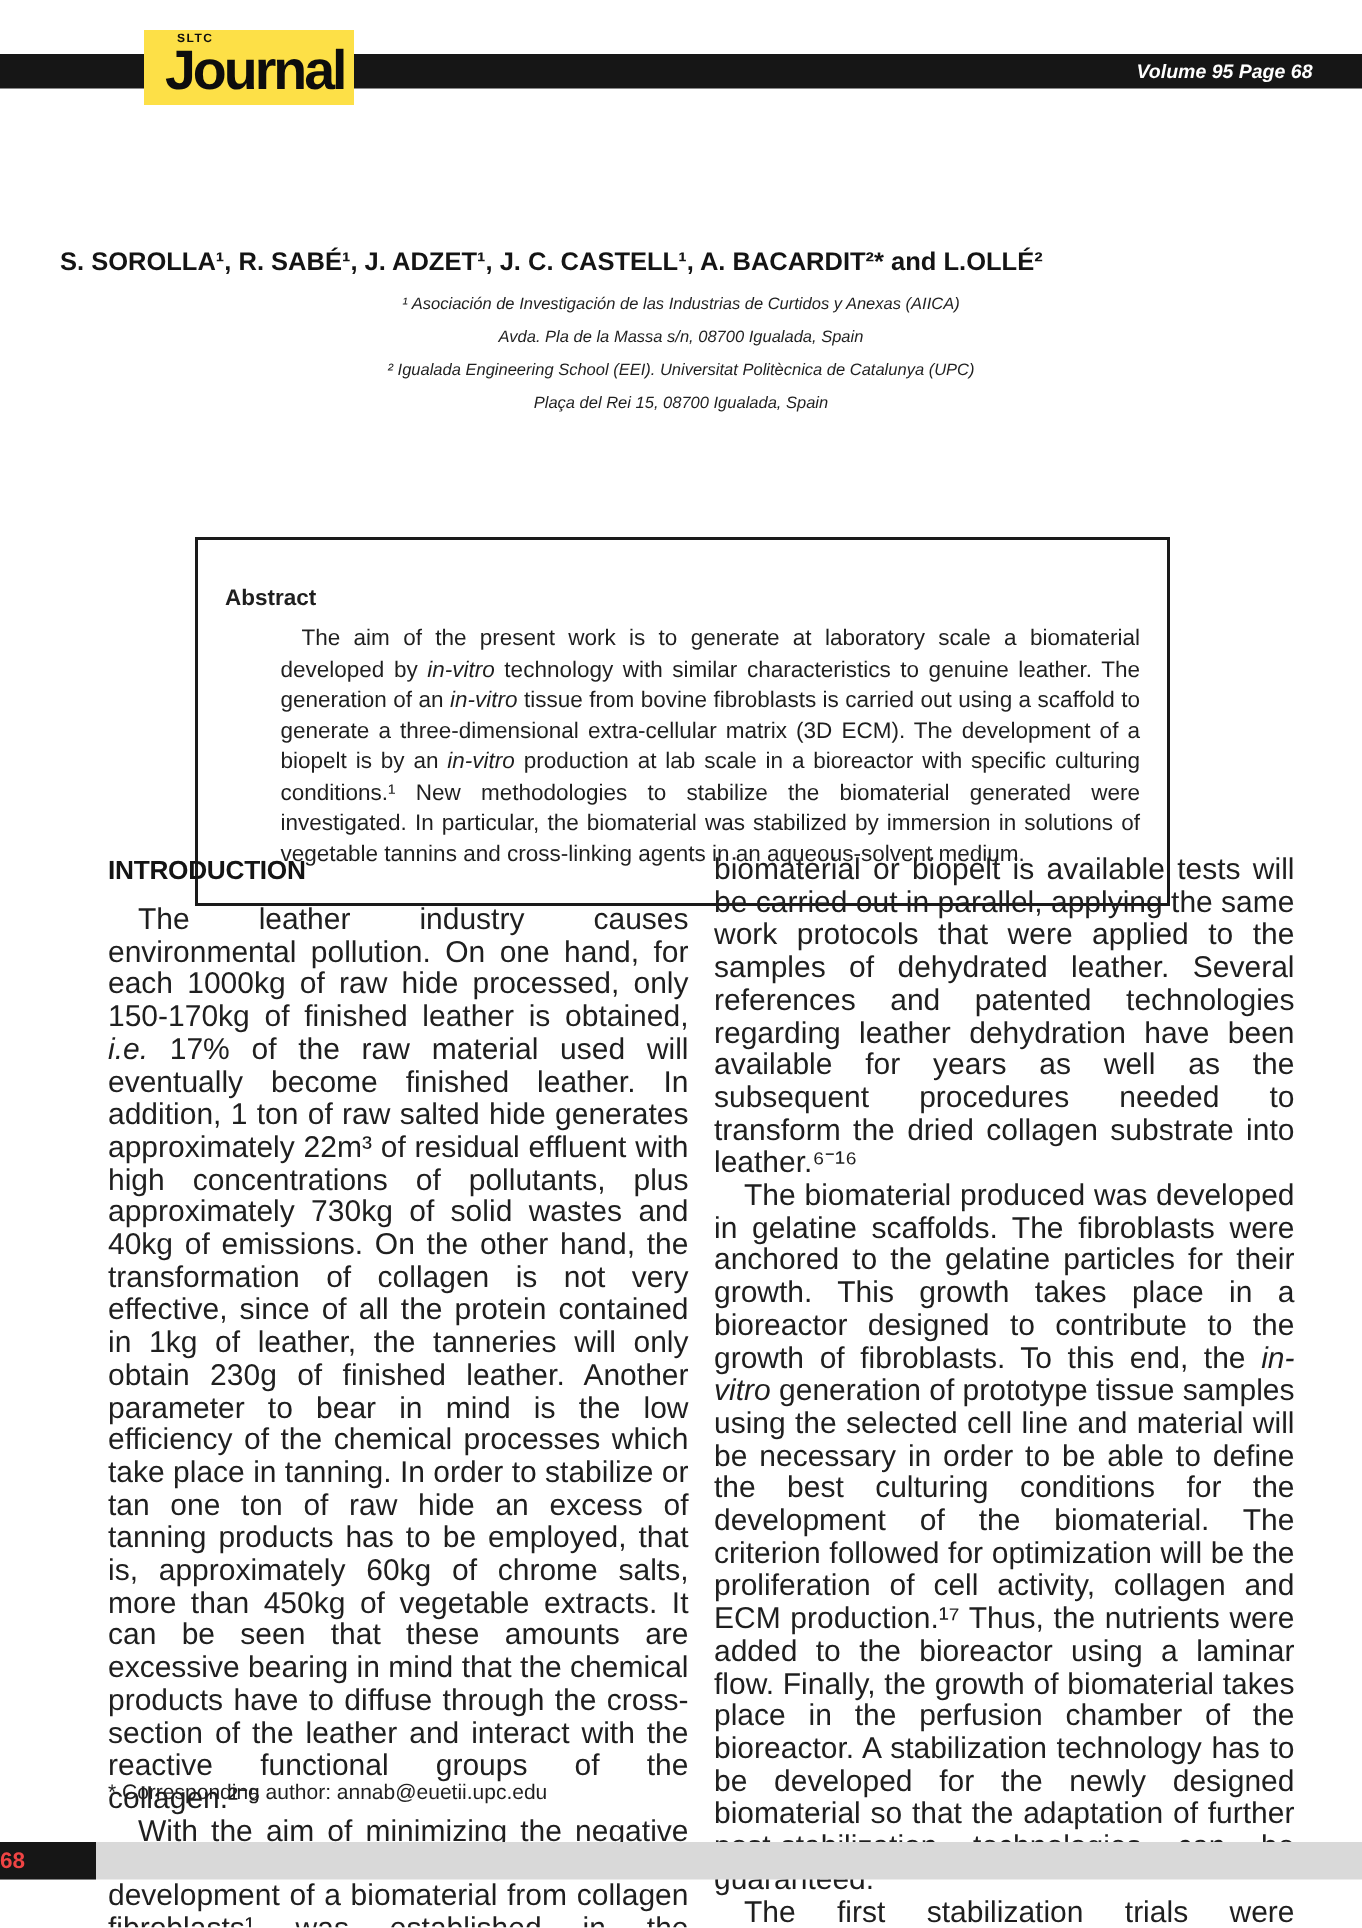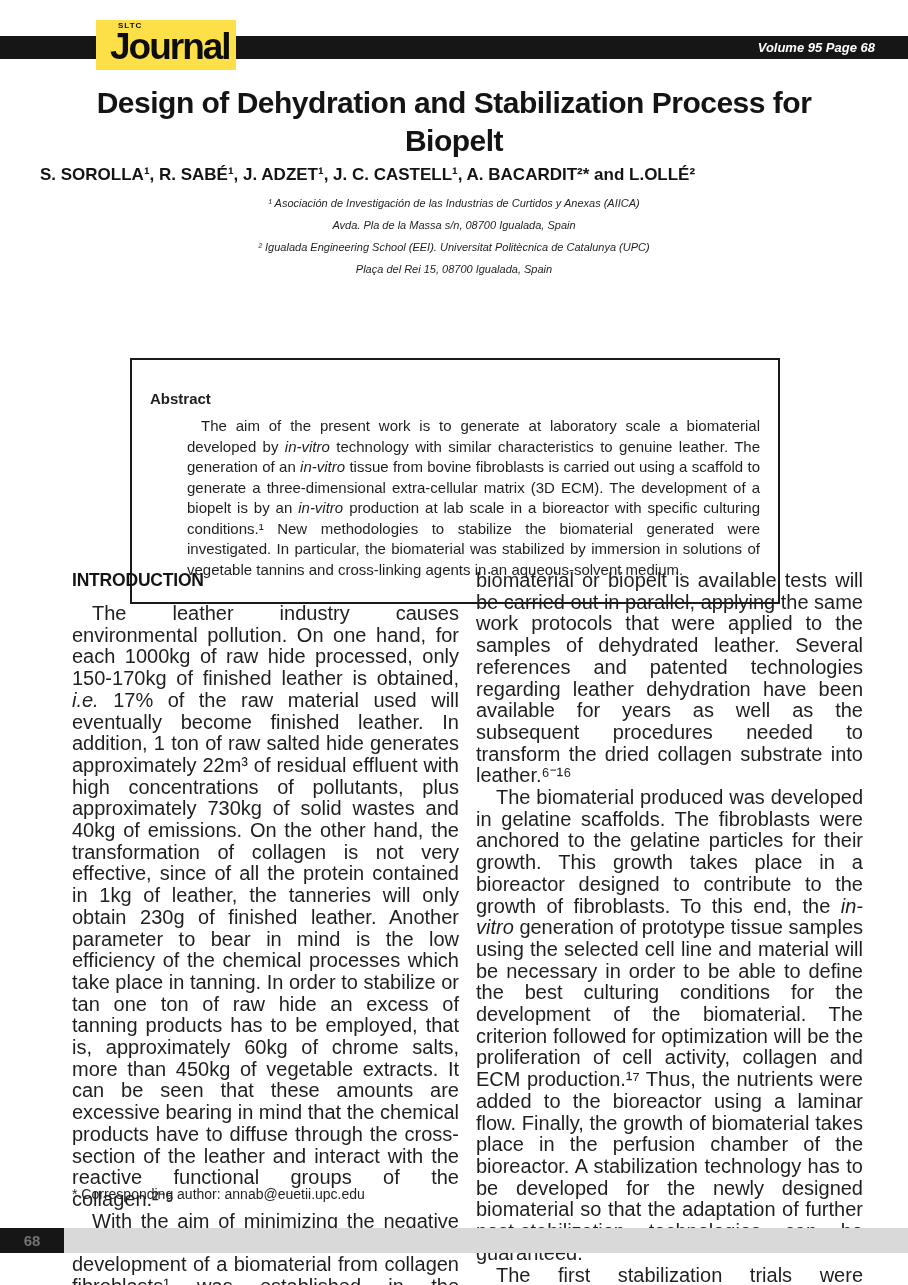--- a/index.html
+++ b/index.html
@@ -142,40 +142,38 @@
     position: absolute;
     left: 0; top: 1228px;
     width: 100%; height: 25px;
     background: #d9d9d9;
   }
   .page-number-box {
     position: absolute;
     left: 0; top: 0;
     width: 64px; height: 25px;
     background: #161616;
-    color: #737373;
+    color: #ef4444;
     font-weight: bold;
     font-size: 15px;
-    text-align: center;
     line-height: 25px;
   }
 </style>
 </head>
 <body>
 
 <div class="page">
 
   <div class="header-bar"></div>
   <div class="logo-patch">
     <span class="logo-small">SLTC</span>
     <span class="logo-main">Journal</span>
   </div>
   <div class="volume-info">Volume 95   Page 68</div>
 
-  <h1 class="paper-title">Design of Dehydration and Stabilization Process for Biopelt</h1>
   <div class="authors">S. SOROLLA¹, R. SABÉ¹, J. ADZET¹, J. C. CASTELL¹, A. BACARDIT²* and L.OLLÉ²</div>
   <div class="affiliations">
     <div>¹ Asociación de Investigación de las Industrias de Curtidos y Anexas (AIICA)</div>
     <div>Avda. Pla de la Massa s/n, 08700 Igualada, Spain</div>
     <div>² Igualada Engineering School (EEI). Universitat Politècnica de Catalunya (UPC)</div>
     <div>Plaça del Rei 15, 08700 Igualada, Spain</div>
   </div>
 
   <div class="abstract-box">
     <div class="abstract-heading">Abstract</div>

